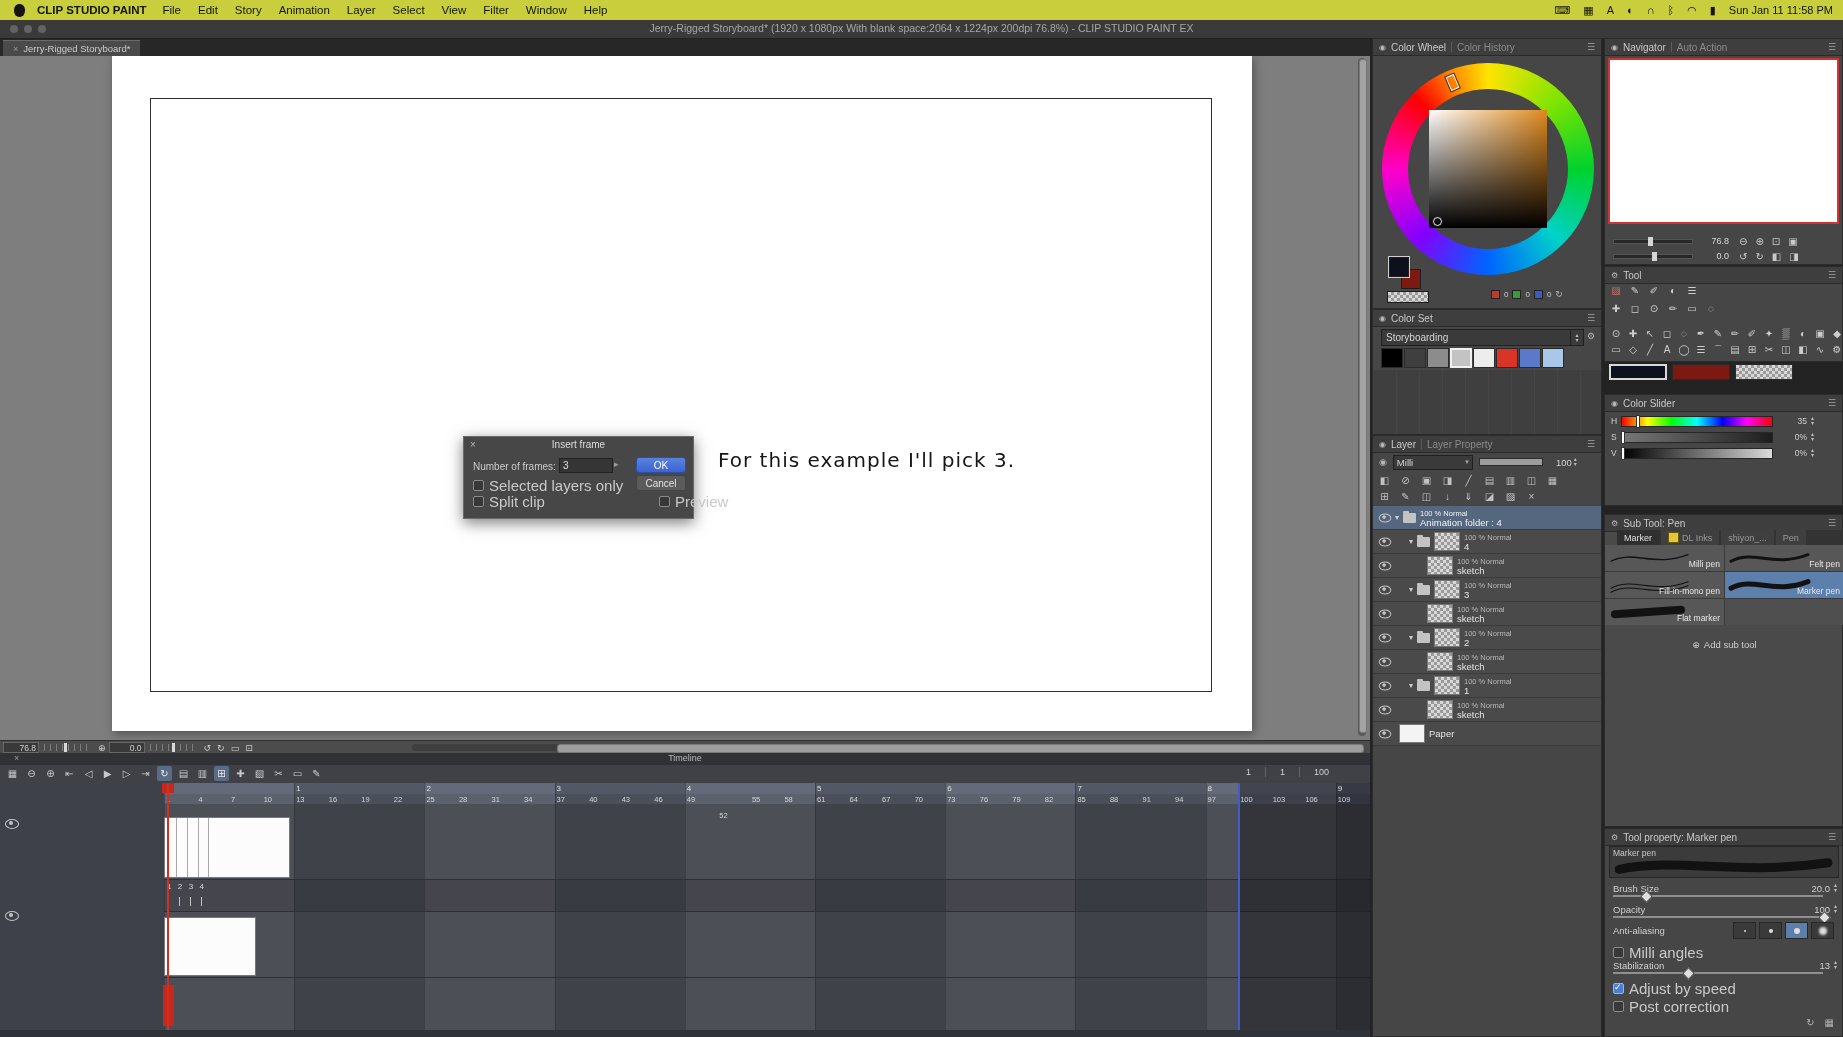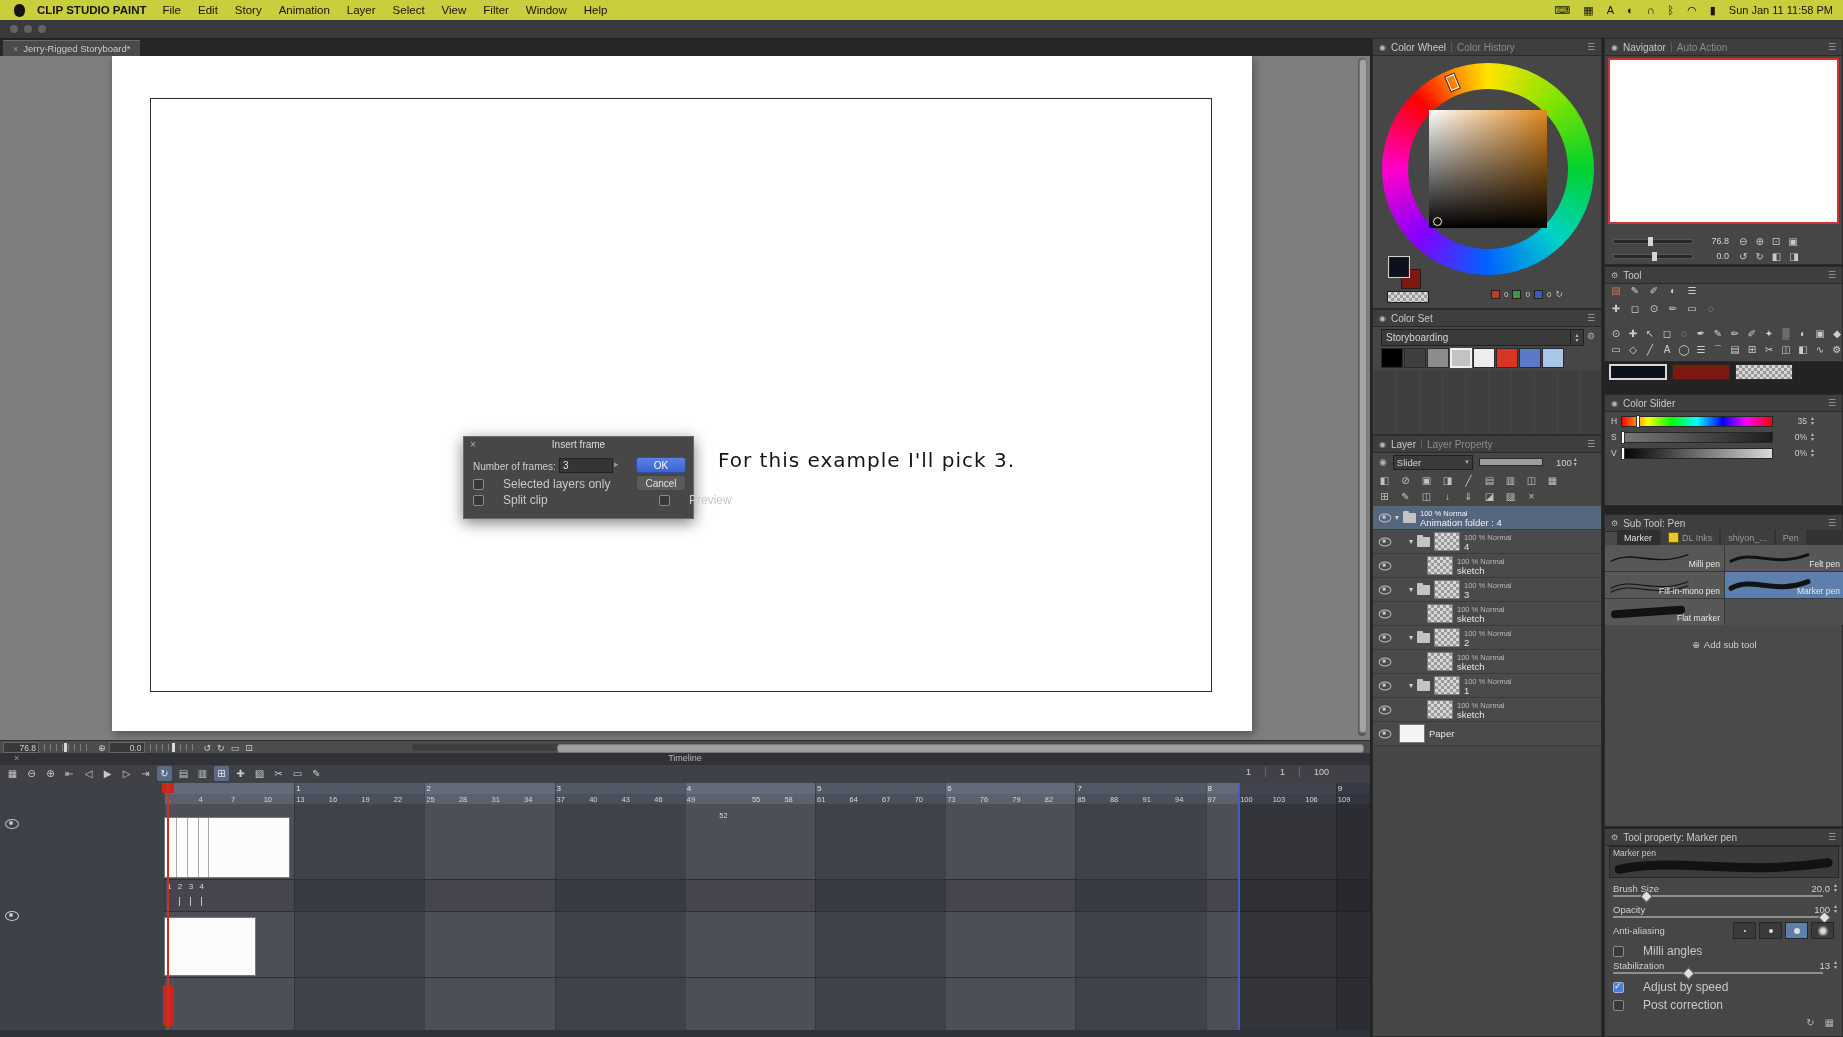--- a/index.html
+++ b/index.html
@@ -42,21 +42,21 @@
   #dlg-title{position:absolute;left:0;top:0;right:0;height:15px;text-align:center;font-size:10px;color:#dcdcdc;padding-top:2px;}
   #dlg-close{position:absolute;left:6px;top:2px;color:#b5b5b5;font-size:10px;}
   #dlg-label{position:absolute;left:9px;top:24px;color:#cccccc;}
   #dlg-input{position:absolute;left:95px;top:21px;width:46px;height:13px;background:#353535;border:1px solid #222;
              color:#e0e0e0;font-size:10px;padding:0 3px;font-family:inherit;}
   #dlg-arrow{position:absolute;left:150px;top:22px;color:#9a9a9a;font-size:9px;}
   .dlg-btn{position:absolute;left:172px;width:48px;height:14px;border-radius:3px;font-size:10px;color:#fff;
            display:flex;align-items:center;justify-content:center;}
   #dlg-ok{top:20px;background:linear-gradient(#5a82e0,#3d63cf);border:1px solid #2c4fa8;}
   #dlg-cancel{top:38px;background:#5b5b5b;border:1px solid #444;color:#e2e2e2;}
-  .cb{display:flex;align-items:center;gap:19px;font-size:12px;color:#c9c9c9;}
+  .cb{display:flex;align-items:center;gap:5px;font-size:15px;color:#c9c9c9;}
   .cbbox{width:9px;height:9px;background:#383838;border:1px solid #8a8a8a;border-radius:2px;position:relative;flex:0 0 auto;}
   .cb.checked .cbbox{background:#4a7fd6;border-color:#9ab4e0;}
   .cb.checked .cbbox::after{content:"✓";color:#fff;font-size:9px;position:absolute;left:0px;top:-2px;}
   #dlg-cb0{position:absolute;left:9px;top:40px;}
   #dlg-cb1{position:absolute;left:9px;top:56px;}
   #dlg-cb2{position:absolute;left:160px;top:56px;padding-left:35px;}
 
   
   #bottombar{position:absolute;left:0;top:740px;width:1370px;height:13px;background:#4c4c4c;border-top:1px solid #2e2e2e;
              display:flex;align-items:center;font-size:8.5px;color:#d0d0d0;}
@@ -288,20 +288,21 @@
           <span class="sticon">▮</span>
         </span>
       <span class="clock">Sun Jan 11 11:58 PM</span>
     </span>
   </div>
 
   <div id="titlebar">
     <span class="light" style="left:10px;"></span>
     <span class="light" style="left:24px;"></span>
     <span class="light" style="left:38px;"></span>
+    <div id="wtitle">Jerry-Rigged Storyboard* (1920 x 1080px With blank space:2064 x 1224px 200dpi 76.8%)  - CLIP STUDIO PAINT EX</div>
   </div>
 
   <div id="tabbar">
     <div id="doc-tab">
       <span class="tab-close">×</span>
       <span>Jerry-Rigged Storyboard*</span>
     </div>
   </div>
 
   <div id="viewport">
@@ -564,21 +565,21 @@
       <div class="phead">
         <span class="pdot">◉</span>
         <span class="ptab">Layer</span>
         <span class="psep"></span>
         <span class="ptab inactive">Layer Property</span>
         <span class="pmenu">☰</span>
       </div>
       <div id="blend-row">
         <span id="blend-ic">◉</span>
         <span id="blend-combo">
-          <span>Slider</span>
+          <span>Milli</span>
           <span class="arr">▾</span>
         </span>
         <span id="opacity-groove"></span>
         <span id="opacity-val">100</span>
         <span id="opacity-step">
             <span>▴</span>
             <span>▾</span>
           </span>
       </div>
       <div id="layer-tools-1" class="ltools">

